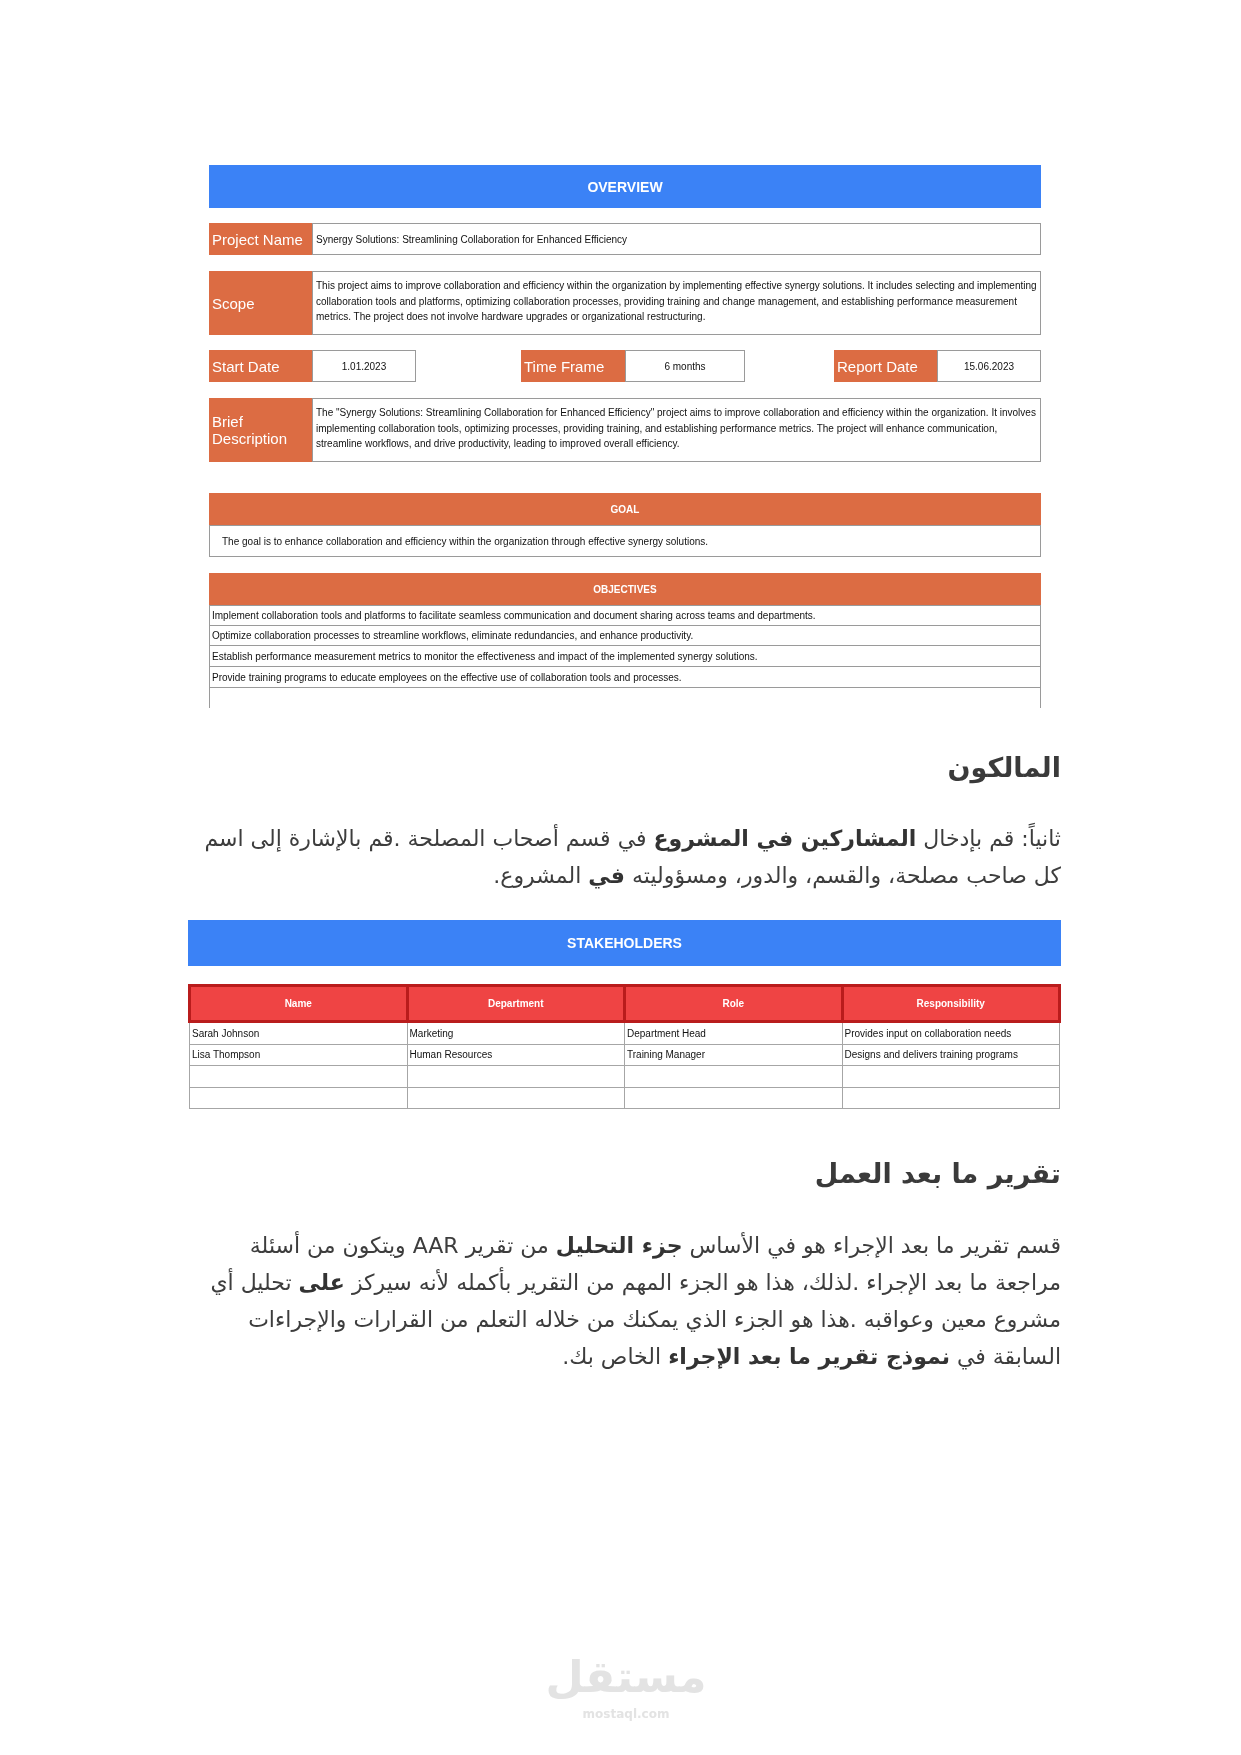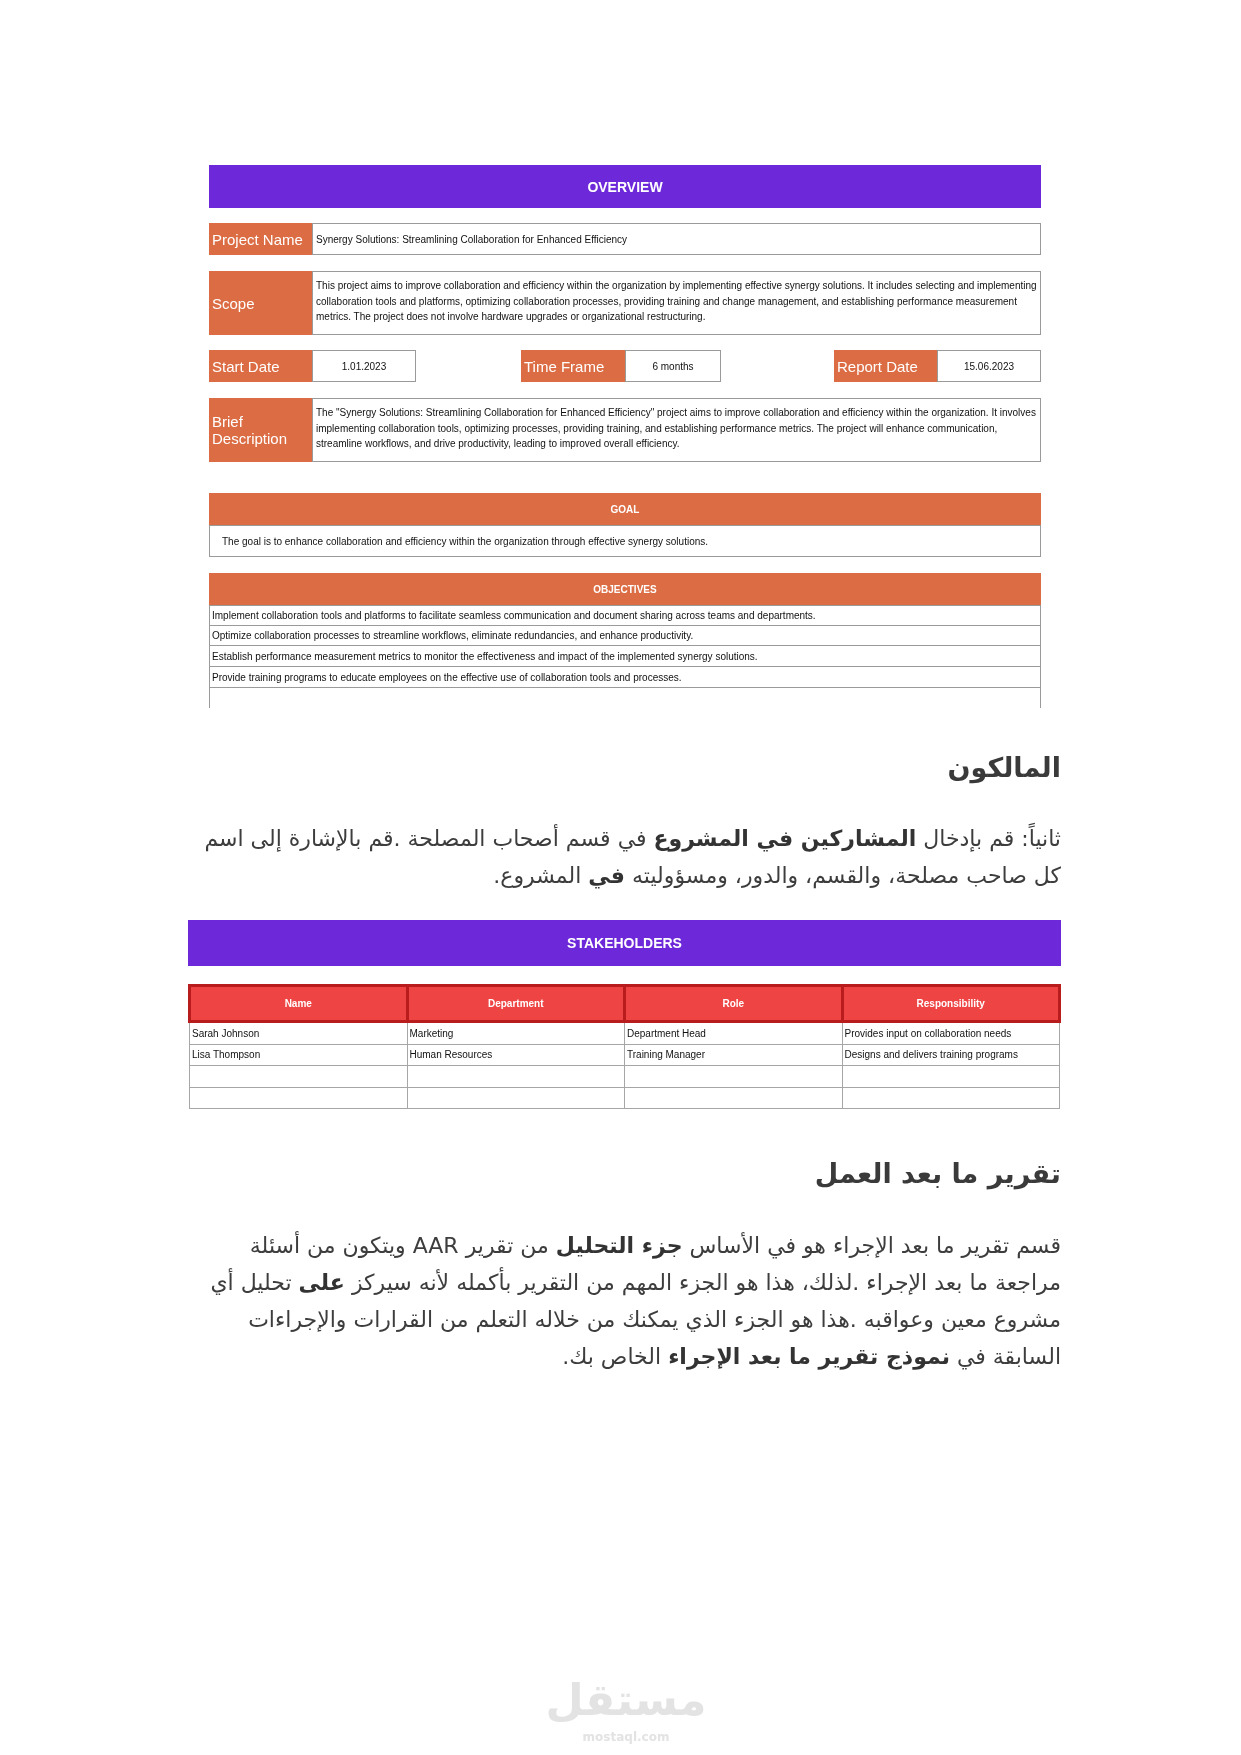--- a/index.html
+++ b/index.html
@@ -1,18 +1,18 @@
 <!DOCTYPE html>
 <html><head>
 <meta charset="utf-8">
 <style>
   html, body { margin:0; padding:0; background:#ffffff; }
   body { width:1241px; height:1755px; position:relative; overflow:hidden; font-family:"Liberation Sans", sans-serif; color:#000; }
   .abs { position:absolute; box-sizing:border-box; }
-  .slate { background:#6d28d9; color:#fff; font-weight:bold; display:flex; align-items:center; justify-content:center; }
+  .slate { background:#3b82f6; color:#fff; font-weight:bold; display:flex; align-items:center; justify-content:center; }
   .orange { background:#dc6c43; }
   .lbl { color:#fff; font-size:15px; display:flex; align-items:center; padding-left:3px; }
   .cellbox { border:1px solid #9a9a9a; background:#fff; font-size:10px; color:#111; }
   .hrow { color:#fff; font-weight:bold; font-size:10px; display:flex; align-items:center; justify-content:center; }
   .txt { font-size:10px; color:#111; line-height:15.5px; }
   .objrow { border:1px solid #9a9a9a; border-top:none; font-size:10px; color:#111; display:flex; align-items:center; padding-left:2px; background:#fff; }
   .ar { direction:rtl; text-align:right; font-family:"DejaVu Sans", sans-serif; color:#3d3d3d; }
   .ar-h { font-size:27px; font-weight:bold; color:#3a3a3a; }
   .ar-p { font-size:22px; line-height:37px; }
   .ar-p b { font-weight:bold; color:#333; }
@@ -31,21 +31,21 @@
 <div class="abs orange lbl" style="left:209px;top:223px;width:103px;height:32px;">Project Name</div>
 <div class="abs cellbox" style="left:312px;top:223px;width:729px;height:32px;display:flex;align-items:center;padding-left:3px;">Synergy Solutions: Streamlining Collaboration for Enhanced Efficiency</div>
 
 <div class="abs orange lbl" style="left:209px;top:271px;width:103px;height:64px;">Scope</div>
 <div class="abs cellbox txt" style="left:312px;top:271px;width:729px;height:64px;padding:6px 3px 0 3px;">This project aims to improve collaboration and efficiency within the organization by implementing effective synergy solutions. It includes selecting and implementing collaboration tools and platforms, optimizing collaboration processes, providing training and change management, and establishing performance measurement metrics. The project does not involve hardware upgrades or organizational restructuring.</div>
 
 <div class="abs orange lbl" style="left:209px;top:350px;width:103px;height:32px;">Start Date</div>
 <div class="abs cellbox" style="left:312px;top:350px;width:104px;height:32px;display:flex;align-items:center;justify-content:center;">1.01.2023</div>
 
 <div class="abs orange lbl" style="left:521px;top:350px;width:104px;height:32px;">Time Frame</div>
-<div class="abs cellbox" style="left:625px;top:350px;width:96px;height:32px;display:flex;align-items:center;justify-content:center;">6 months</div>
+<div class="abs cellbox" style="left:625px;top:350px;width:120px;height:32px;display:flex;align-items:center;justify-content:center;">6 months</div>
 
 <div class="abs orange lbl" style="left:834px;top:350px;width:103px;height:32px;">Report Date</div>
 <div class="abs cellbox" style="left:937px;top:350px;width:104px;height:32px;display:flex;align-items:center;justify-content:center;">15.06.2023</div>
 
 <div class="abs orange lbl" style="left:209px;top:398px;width:103px;height:64px;">Brief Description</div>
 <div class="abs cellbox txt" style="left:312px;top:398px;width:729px;height:64px;padding:6px 3px 0 3px;">The "Synergy Solutions: Streamlining Collaboration for Enhanced Efficiency" project aims to improve collaboration and efficiency within the organization. It involves implementing collaboration tools, optimizing processes, providing training, and establishing performance metrics. The project will enhance communication, streamline workflows, and drive productivity, leading to improved overall efficiency.</div>
 
 <div class="abs orange hrow" style="left:209px;top:493px;width:832px;height:32px;">
   <span>GOAL</span>
 </div>
@@ -99,16 +99,16 @@
       <td></td>
       <td></td>
       <td></td>
     </tr>
   </tbody>
 </table>
 
 <div class="abs ar ar-h" style="left:188px;top:1158px;width:873px;">تقرير ما بعد العمل</div>
 <div class="abs ar ar-p" style="left:188px;top:1227px;width:873px;"><span>قسم تقرير ما بعد الإجراء هو في الأساس </span><b>جزء التحليل</b><span> من تقرير AAR ويتكون من أسئلة مراجعة ما بعد الإجراء .لذلك، هذا هو الجزء المهم من التقرير بأكمله لأنه سيركز </span><b>على</b><span> تحليل أي مشروع معين وعواقبه .هذا هو الجزء الذي يمكنك من خلاله التعلم من القرارات والإجراءات السابقة في </span><b>نموذج تقرير ما بعد الإجراء</b><span> الخاص بك.</span></div>
 
-<div class="abs wm" style="left:526px;top:1652px;width:200px;margin-top:23px;">
+<div class="abs wm" style="left:526px;top:1652px;width:200px;">
   <div style="font-family:'DejaVu Sans',sans-serif;font-size:44px;font-weight:bold;line-height:50px;direction:rtl;">مستقل</div>
   <div style="font-family:'DejaVu Sans',sans-serif;font-size:12px;font-weight:bold;line-height:24px;">mostaql.com</div>
 </div>
 
 </body></html>

